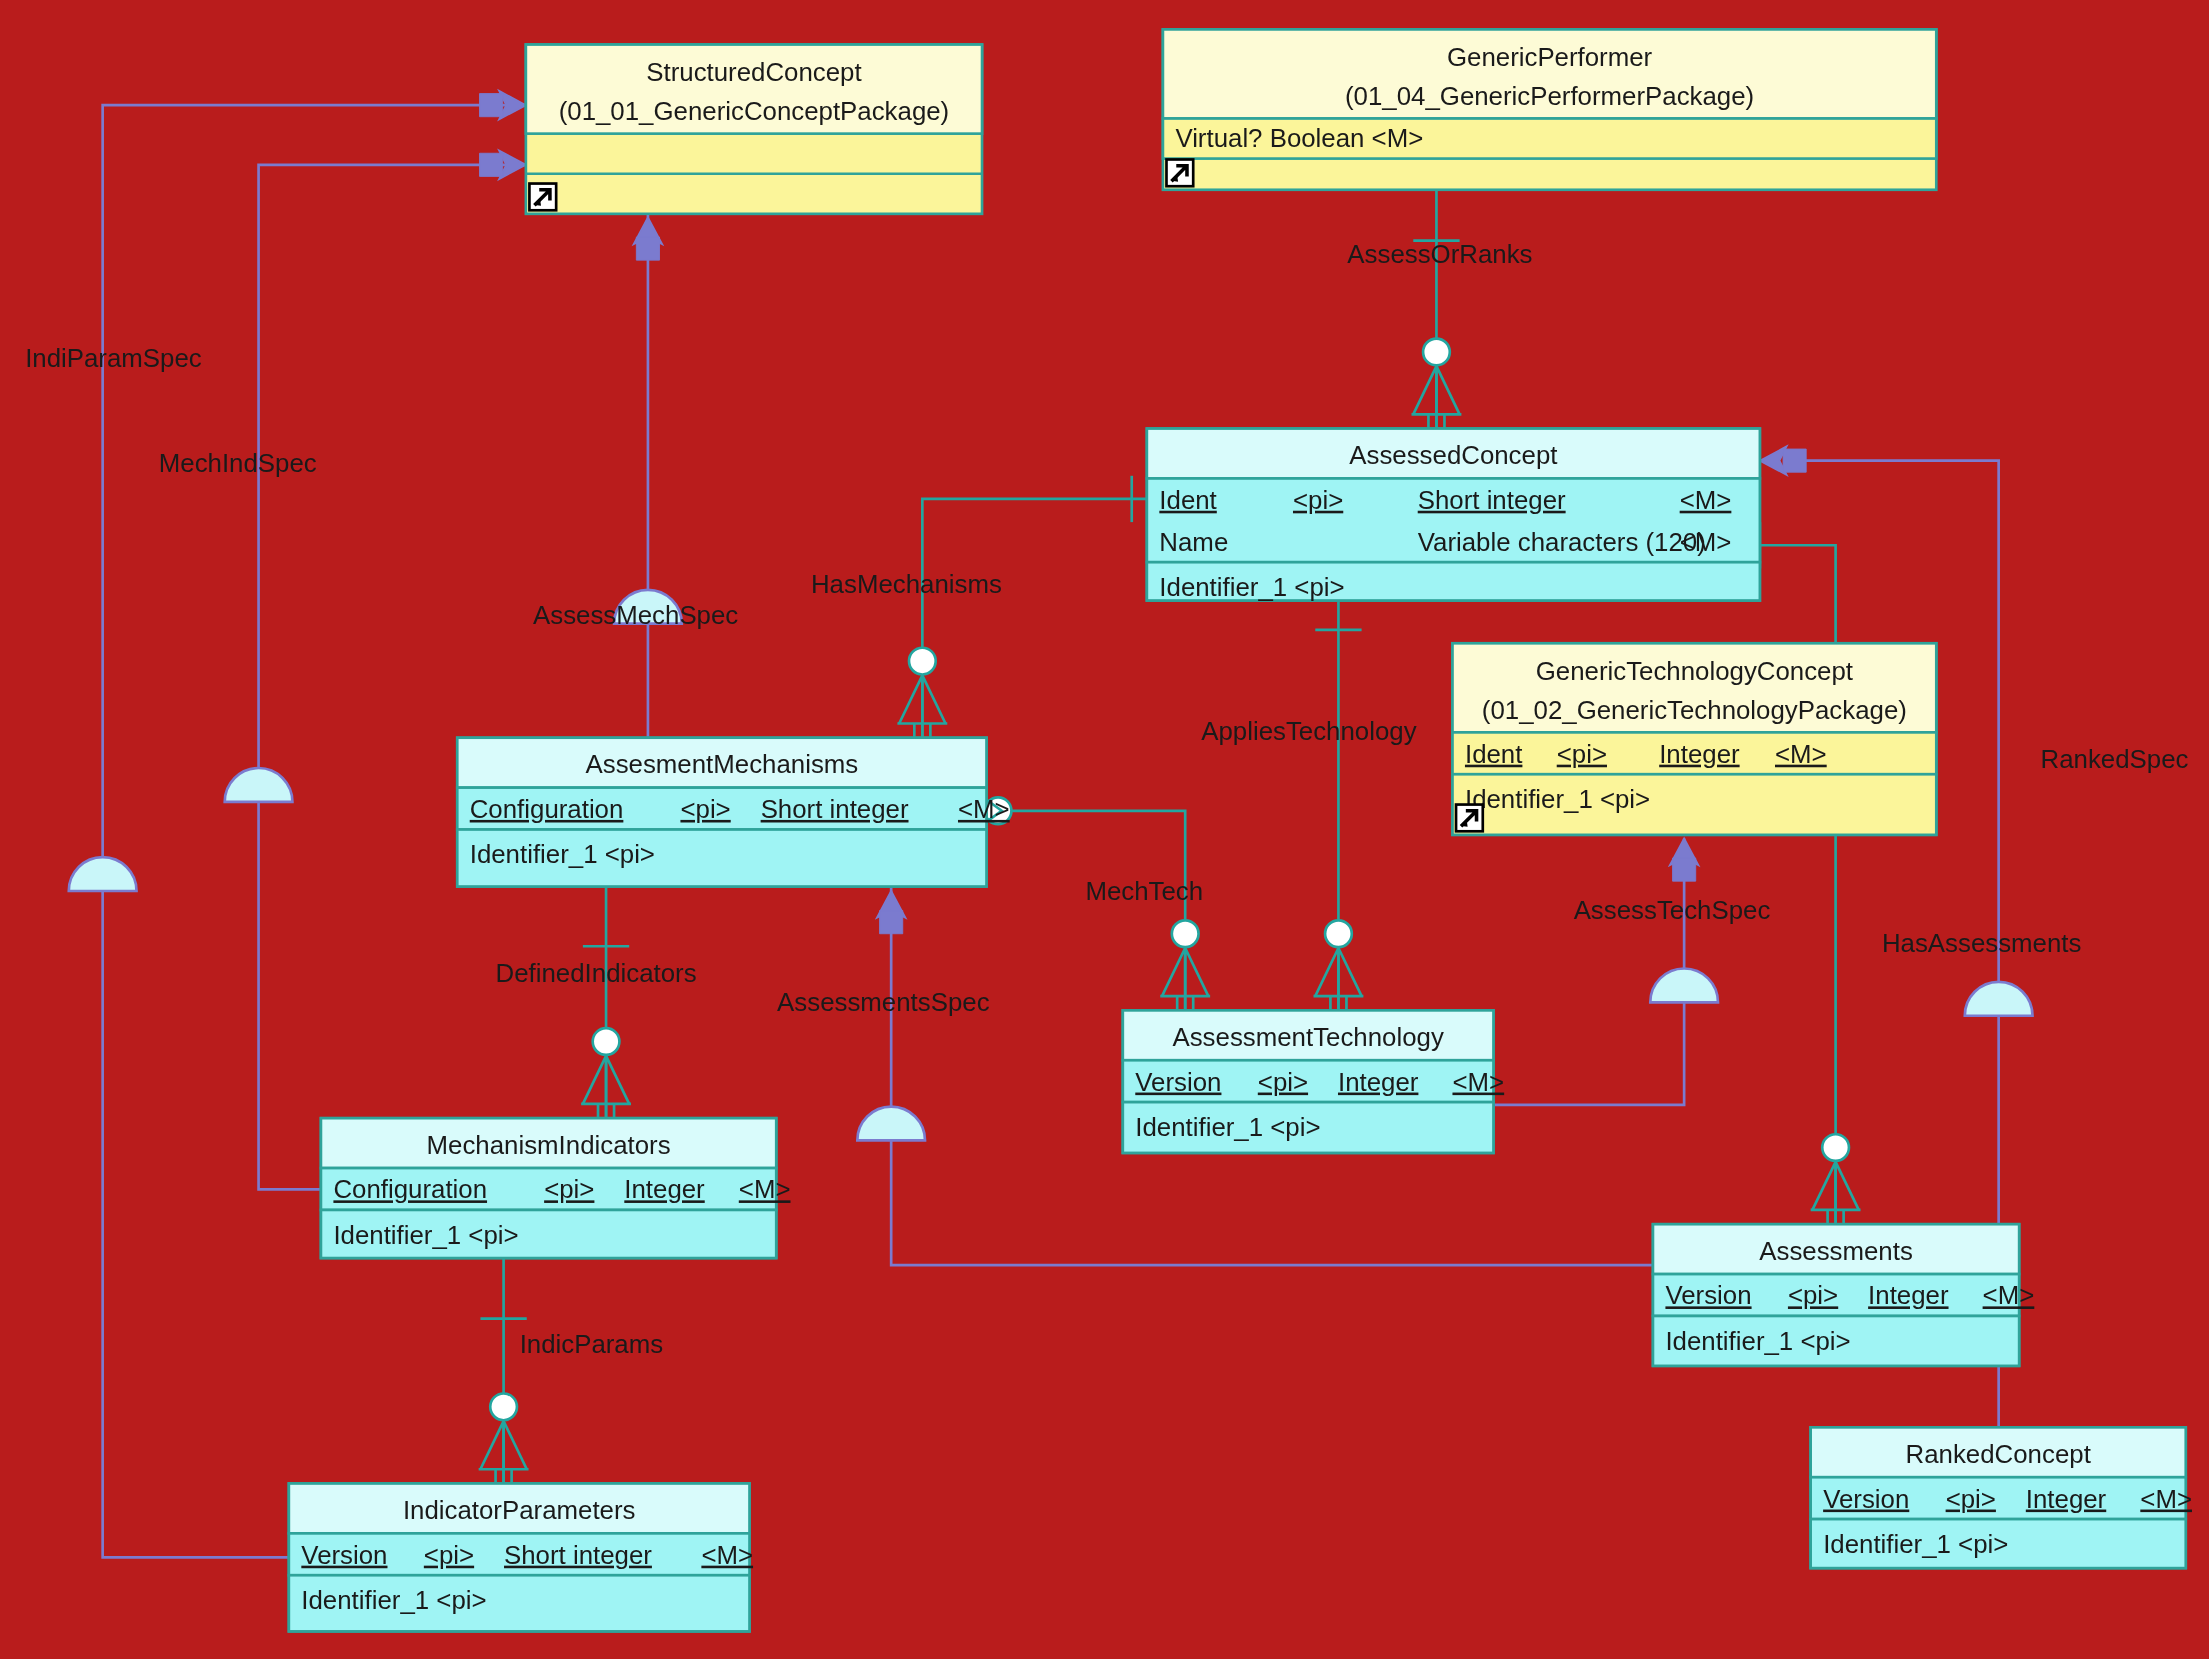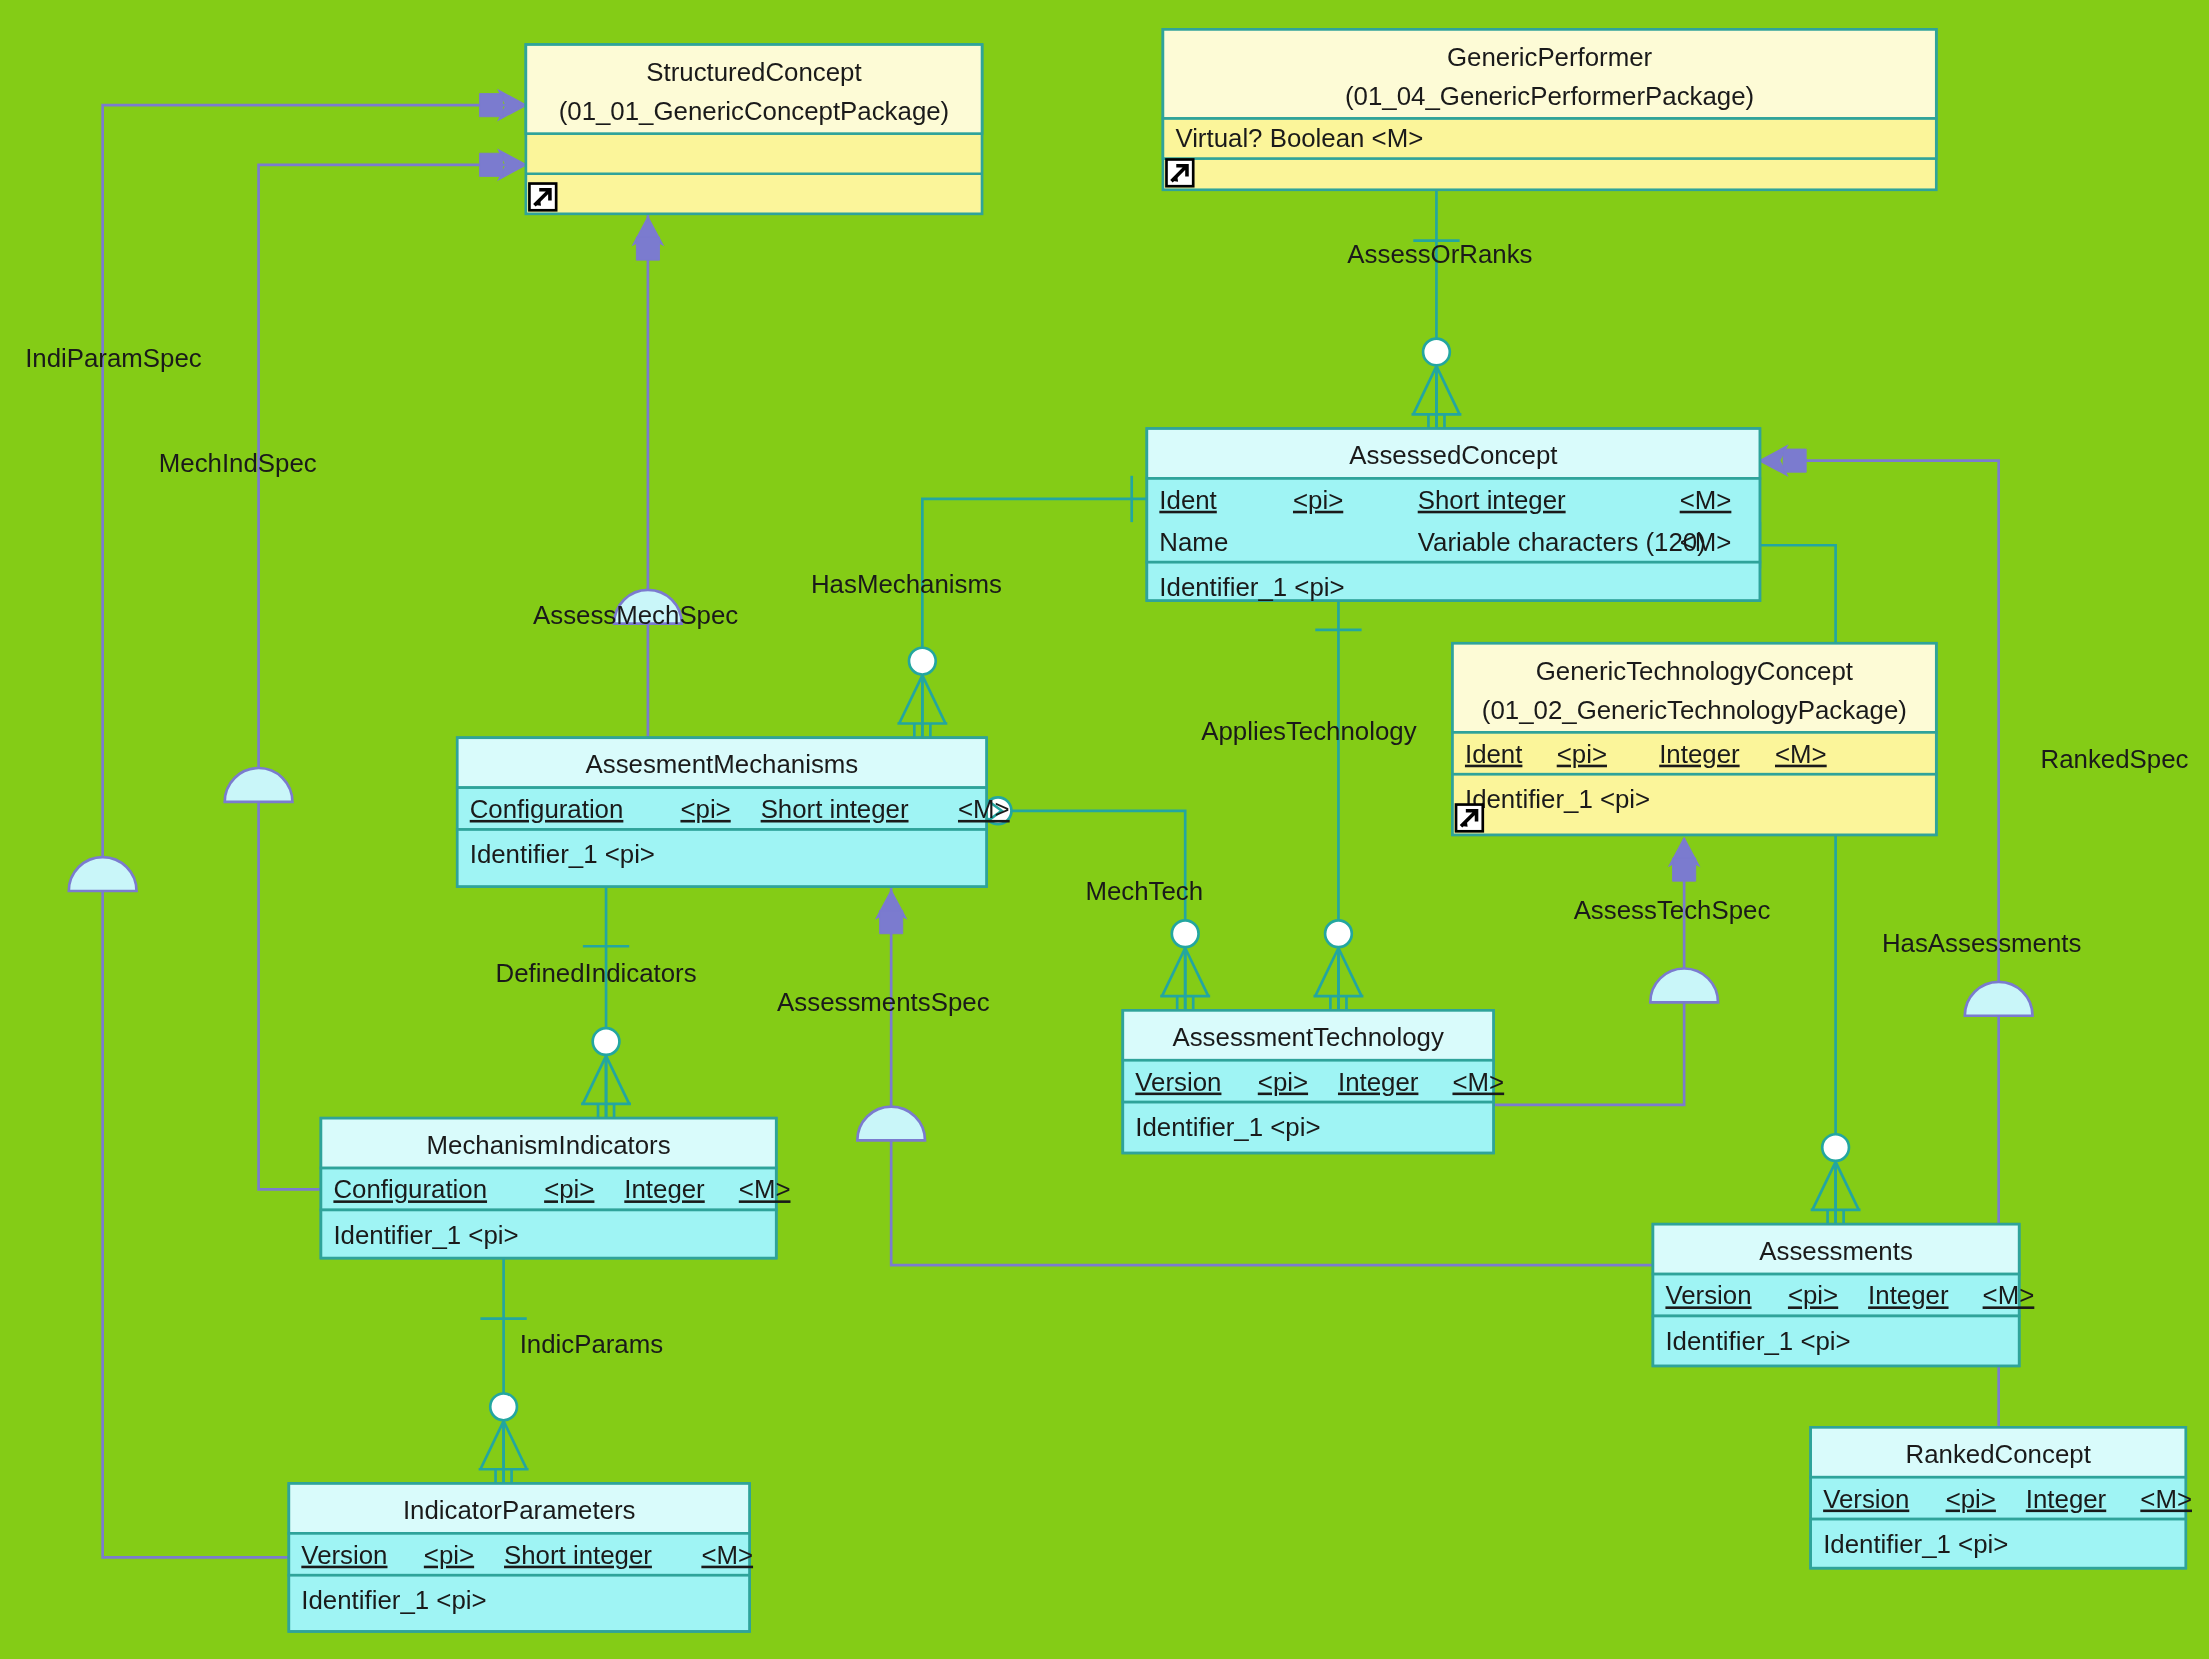--- a/index.html
+++ b/index.html
@@ -1,17 +1,17 @@
 <!DOCTYPE html>
 <html style="font-size:14.3px"><head>
 <meta charset="utf-8">
 <style>
   html,body{margin:0;padding:0;background:#ffffff;}
   body{font-family:"Liberation Sans", sans-serif;}
-  #canvas{position:relative;width:2210px;height:1659px;background:#84cc16;overflow:hidden;}
+  #canvas{position:relative;width:2210px;height:1659px;background:#b91c1c;overflow:hidden;}
   svg{position:absolute;left:0;top:0;width:2210px;height:1659px;}
   .ent-title{font-size:29px;text-anchor:middle;fill:#1a1a1a;}
   .ent-attr{font-size:29px;fill:#1a1a1a;}
   .rel-label{font-size:29px;fill:#1a1a1a;}
   text{font-family:"Liberation Sans", sans-serif;}
 </style>
 </head>
 <body>
 
 <div id="canvas">

